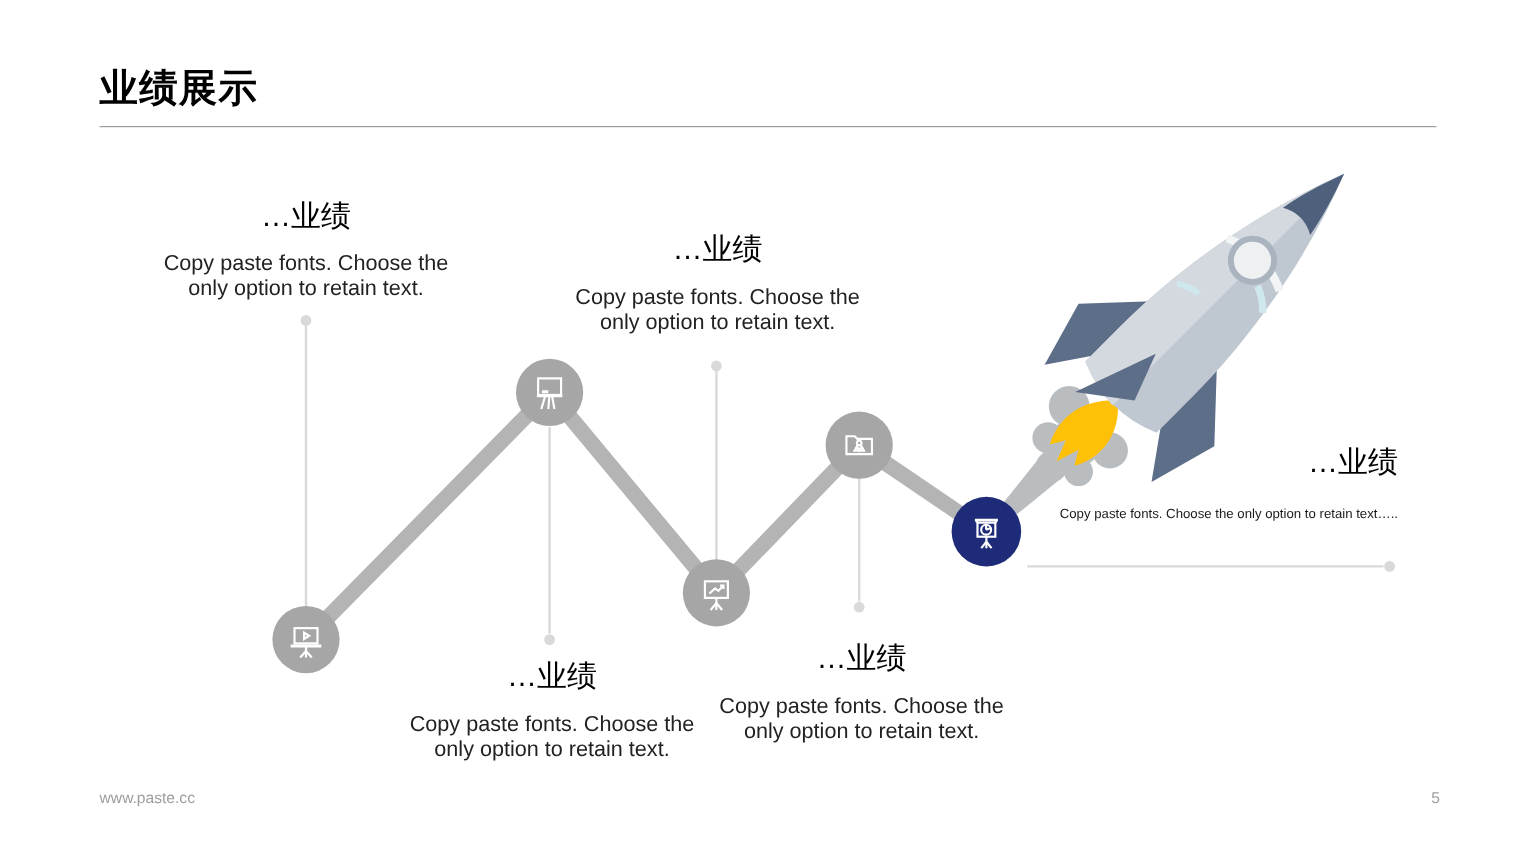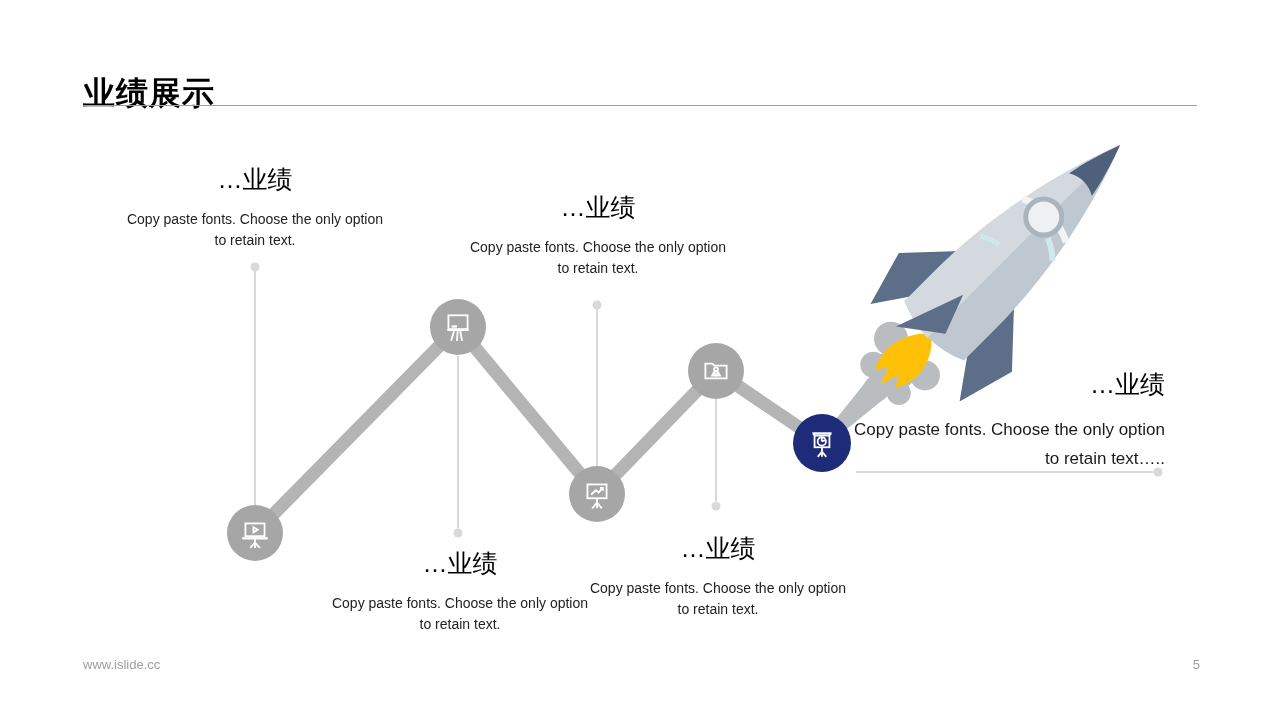--- a/index.html
+++ b/index.html
@@ -2,45 +2,45 @@
 <html><head>
 <meta charset="utf-8">
 <style>
   html,body{margin:0;padding:0;}
   body{
     width:1280px;height:720px;position:relative;background:#ffffff;
     font-family:"Liberation Sans",sans-serif;overflow:hidden;
   }
   .abs{position:absolute;}
   
-  .slide-title{left:83px;top:72px;font-size:32px;font-weight:bold;color:#000;letter-spacing:1px;}
+  .slide-title{left:83px;top:52px;font-size:32px;font-weight:bold;color:#000;letter-spacing:1px;}
   .title-divider{left:83px;top:105px;width:1114px;height:1px;background:#9d9d9d;}
   
   .lines-layer{left:0;top:0;width:1280px;height:720px;}
   .rocket-layer{left:830px;top:112px;width:375px;height:375px;}
   
   .node{width:56px;height:56px;border-radius:50%;display:flex;align-items:center;justify-content:center;}
   .node-gray{background:#a6a6a6;}
   .node-navy{background:#1e2b78;}
   .c1{left:227px;top:505px;}
   .c2{left:430px;top:299px;}
   .c3{left:569px;top:466px;}
   .c4{left:688px;top:343px;}
   .c5{left:793px;top:414px;width:58px;height:58px;}
   .node svg{width:34px;height:34px;display:block;}
   
   .tb{position:absolute;}
   .tb-heading{font-size:25px;font-weight:normal;color:#000;}
-  .tb-body{font-size:14px;color:#222;line-height:21px;margin-top:13px;}
+  .tb-body{font-size:18px;color:#222;line-height:21px;margin-top:13px;}
   .tb1{left:125px;top:163px;width:260px;text-align:center;}
   .tb2{left:468px;top:191px;width:260px;text-align:center;}
   .tb3{left:330px;top:547px;width:260px;text-align:center;}
   .tb4{left:588px;top:532px;width:260px;text-align:center;}
   .tb5{left:853px;top:368px;width:312px;text-align:right;}
-  .tb5 .tb-body{font-size:17px;line-height:29px;margin-top:14px;color:#1a1a1a;}
+  .tb5 .tb-body{font-size:11px;line-height:29px;margin-top:14px;color:#1a1a1a;}
   
   .footer-url{left:83px;top:657px;font-size:13px;color:#9e9e9e;}
   .page-number{right:80px;top:657px;font-size:13px;color:#9e9e9e;}
 </style>
 </head>
 <body>
 
 <svg class="abs lines-layer" viewBox="0 0 1280 720">
 
   <polyline points="255,533 458,327 597,494 716,371 822,443 914,354" fill="none" stroke="#b4b4b4" stroke-width="13" stroke-linejoin="miter"></polyline>
@@ -172,14 +172,14 @@
   <div class="tb-heading">…业绩</div>
   <div class="tb-body">Copy paste fonts. Choose the only option to retain text.</div>
 </div>
 <div class="tb tb5">
   <div class="tb-heading">…业绩</div>
   <div class="tb-body">Copy paste fonts. Choose the only option to retain text…..</div>
 </div>
 
 <div class="abs slide-title">业绩展示</div>
 <div class="abs title-divider"></div>
-<div class="abs footer-url">www.islide.cc</div>
+<div class="abs footer-url">www.paste.cc</div>
 <div class="abs page-number">5</div>
 
 </body></html>

